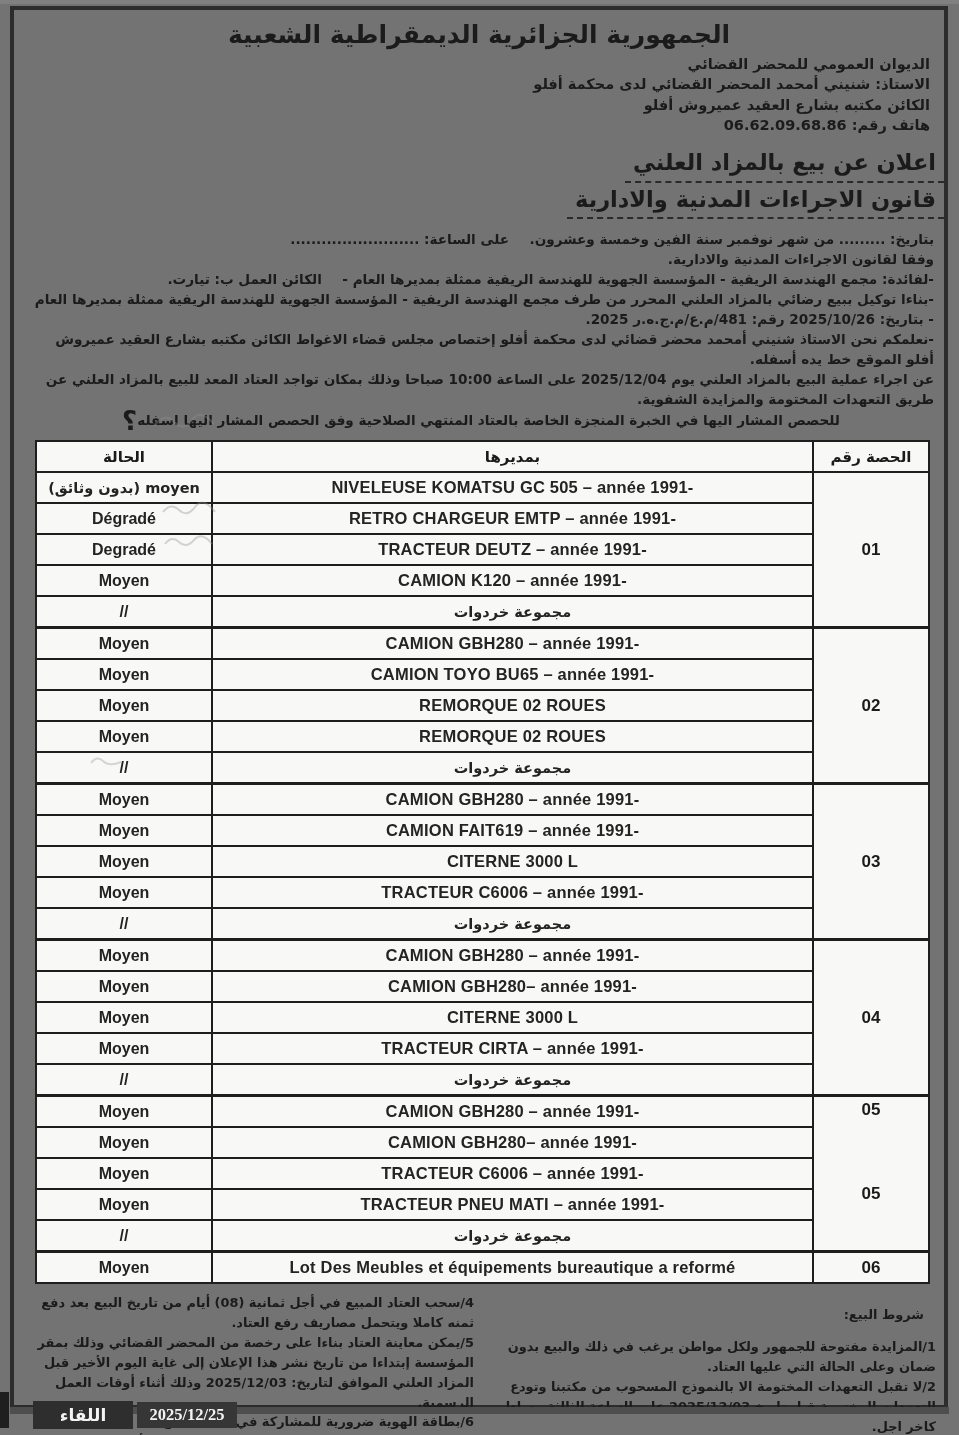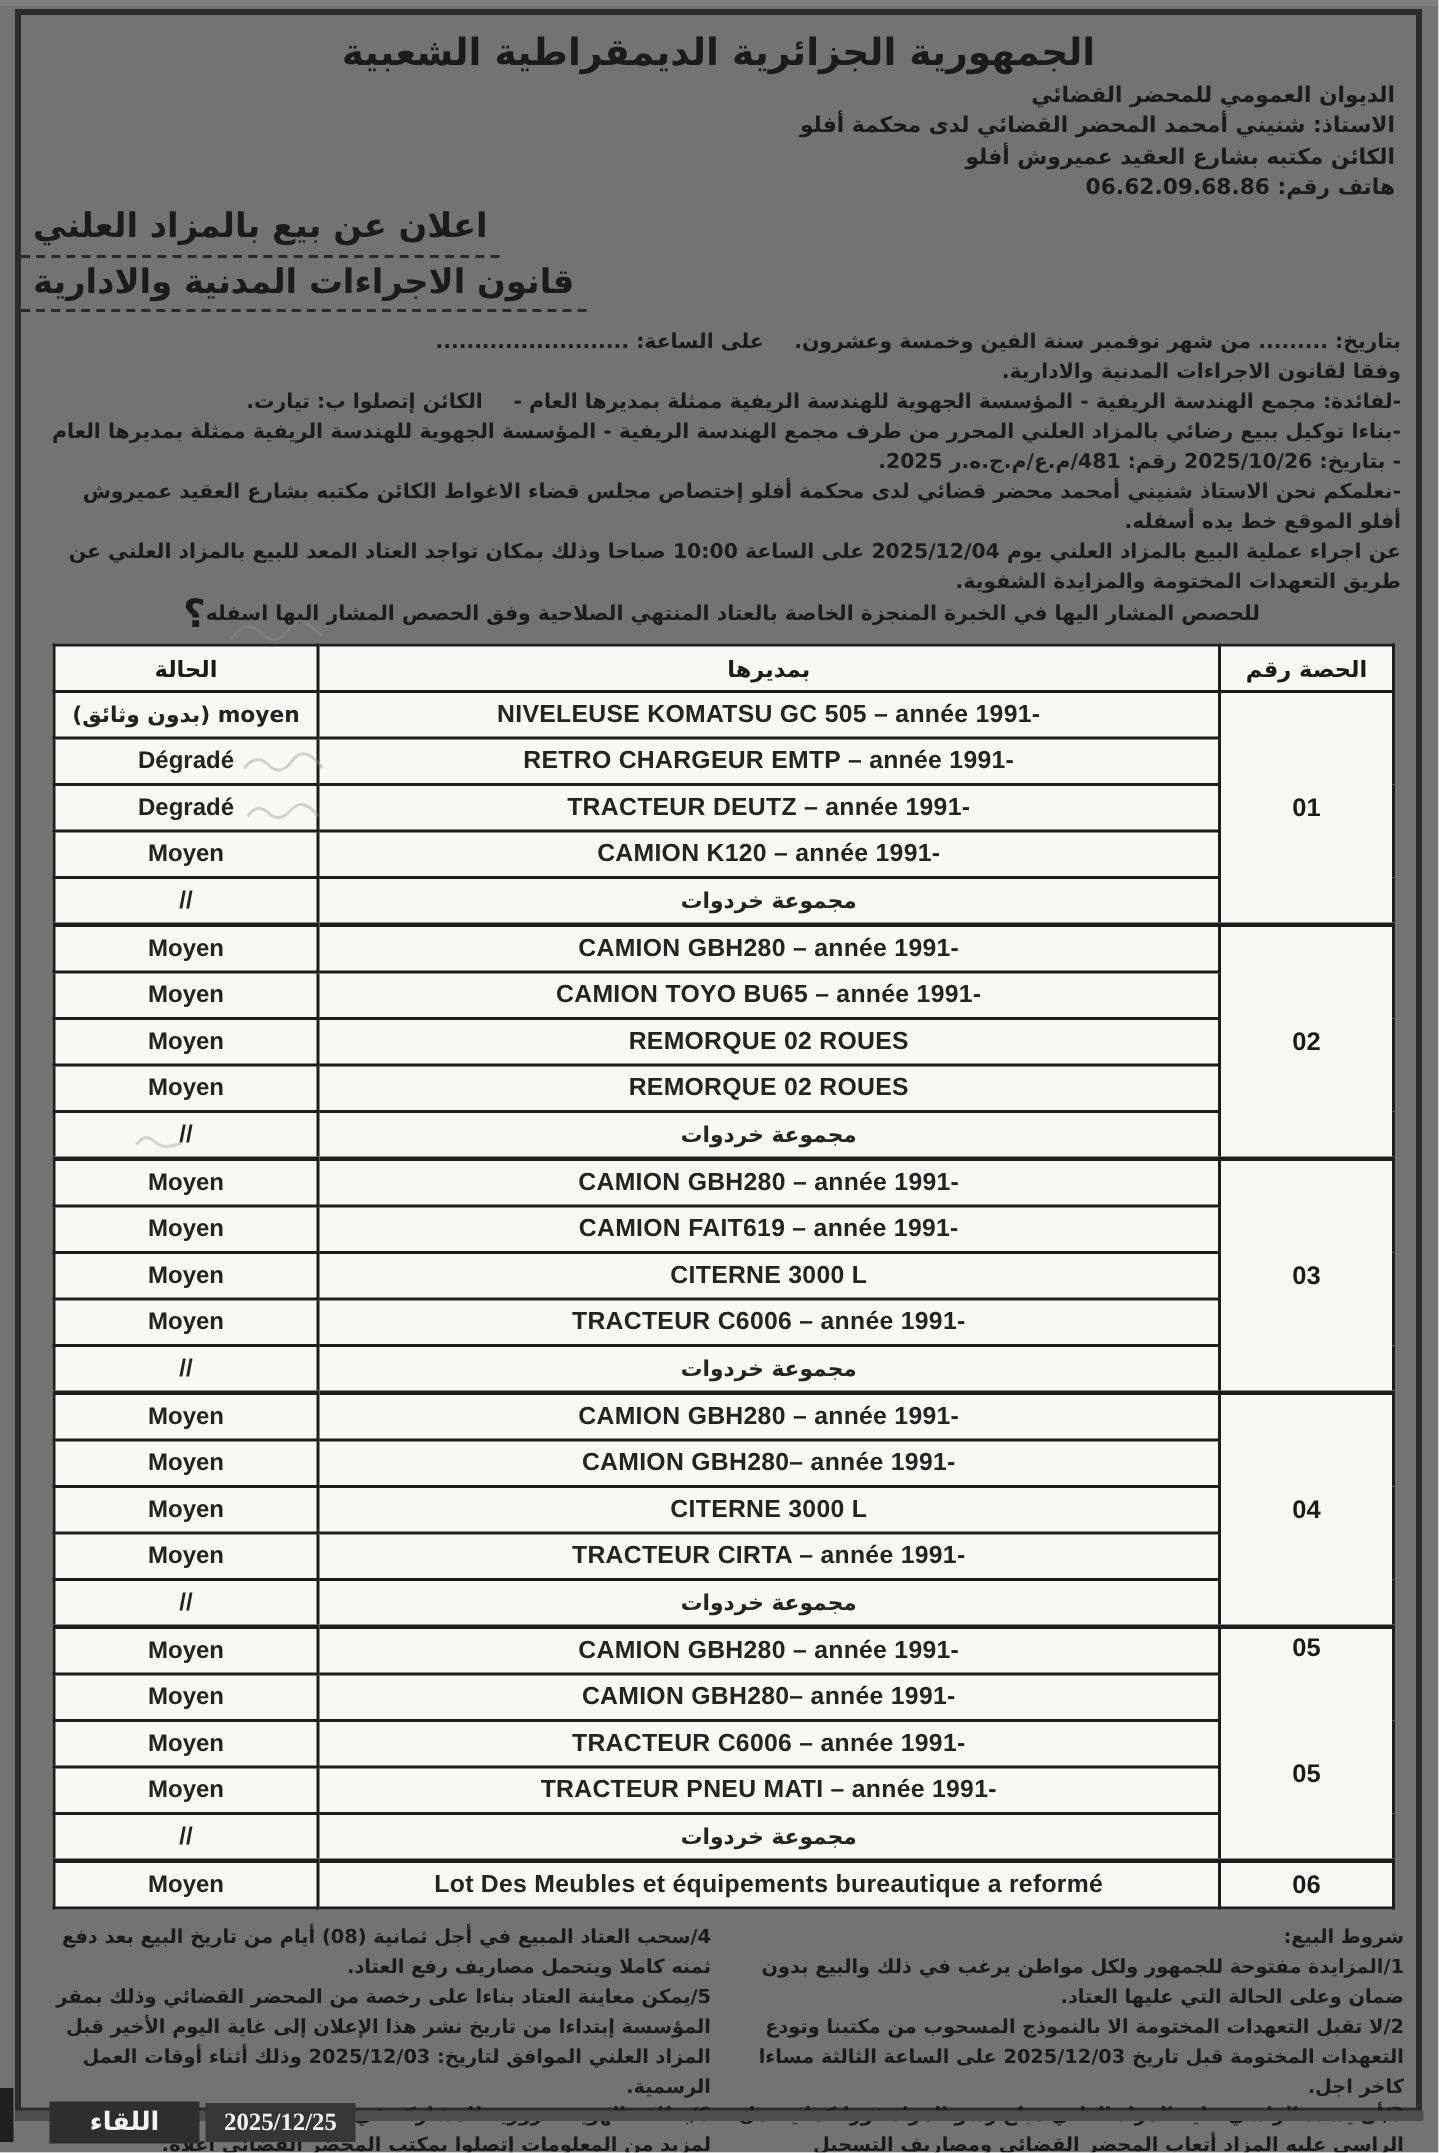--- a/index.html
+++ b/index.html
@@ -22,21 +22,21 @@
 
   .country-title{
     margin:10px 0 0;text-align:center;
     font-size:25px;font-weight:bold;letter-spacing:0;
   }
   .office-block{
     margin-top:5px;padding-right:14px;
     direction:rtl;text-align:right;
     font-size:14.5px;font-weight:bold;line-height:1.4;
   }
-  .announce{text-align:left;font-weight:bold;line-height:1.45;}
+  .announce{margin-top:11px;text-align:right;font-weight:bold;line-height:1.45;}
   .announce .u{
     display:inline-block;font-size:22.5px;
     border-bottom:2.5px dashed #2a2a2a;padding:0 8px 2px;
   }
   .intro{
     margin-top:11px;padding:0 10px 0 14px;
     direction:rtl;text-align:right;
     font-size:13.6px;font-weight:bold;line-height:1.47;
   }
   .closing-line{text-align:center;margin-top:1px;}
@@ -74,21 +74,21 @@
   td.lot-cell .nums.double{justify-content:flex-start;padding-top:6px;gap:64px;}
 
   .conditions{
     margin-top:9px;padding:0 8px 0 4px;
     display:flex;direction:rtl;gap:12px;
     font-size:12.9px;font-weight:bold;line-height:1.54;
   }
   .cond-col{text-align:right;}
   .cond-right{width:450px;}
   .cond-left{flex:1;}
-  .cond-title{margin:0;}
+  .cond-title{margin:12px;}
   .cond-item{margin:0;}
 
   .bottom-line{position:absolute;left:10px;top:1407px;width:939px;height:7px;background:#4e4e4e;}
   .corner-mark{position:absolute;left:0;top:1392px;width:9px;height:36px;background:#1f1f1f;}
   .news-box{
     position:absolute;left:33px;top:1401px;width:100px;height:28px;
     background:#2e2e2e;color:#f3f3f3;
     display:flex;align-items:center;justify-content:center;
     font-size:17px;font-weight:bold;
   }
@@ -119,21 +119,21 @@
     </div>
 
     <div class="announce">
       <div><span class="u">اعلان عن بيع بالمزاد العلني</span></div>
       <div><span class="u">قانون الاجراءات المدنية والادارية</span></div>
     </div>
 
     <div class="intro" id="intro">
         <div class="intro-line">بتاريخ: ......... من شهر نوفمبر سنة الفين وخمسة وعشرون.  على الساعة: .........................</div>
         <div class="intro-line">وفقا لقانون الاجراءات المدنية والادارية.</div>
-        <div class="intro-line">-لفائدة: مجمع الهندسة الريفية - المؤسسة الجهوية للهندسة الريفية ممثلة بمديرها العام -  الكائن إتصلوا ب: تيارت.</div>
+        <div class="intro-line">-لفائدة: مجمع الهندسة الريفية - المؤسسة الجهوية للهندسة الريفية ممثلة بمديرها العام -  الكائن العمل ب: تيارت.</div>
         <div class="intro-line">-بناءا توكيل ببيع رضائي بالمزاد العلني المحرر من طرف مجمع الهندسة الريفية - المؤسسة الجهوية للهندسة الريفية ممثلة بمديرها العام - بتاريخ: 2025/10/26 رقم: 481/م.ع/م.ج.ه.ر 2025.</div>
         <div class="intro-line">-نعلمكم نحن الاستاذ شنيني أمحمد محضر قضائي لدى محكمة أفلو إختصاص مجلس قضاء الاغواط الكائن مكتبه بشارع العقيد عميروش أفلو الموقع خط يده أسفله.</div>
         <div class="intro-line">عن اجراء عملية البيع بالمزاد العلني يوم 2025/12/04 على الساعة 10:00 صباحا وذلك بمكان تواجد العتاد المعد للبيع بالمزاد العلني عن طريق التعهدات المختومة والمزايدة الشفوية.</div>
         <div class="closing-line"><span>للحصص المشار اليها في الخبرة المنجزة الخاصة بالعتاد المنتهي الصلاحية وفق الحصص المشار اليها اسفله</span><span class="qmark">؟</span></div>
       </div>
 
     <table class="lots" dir="ltr">
       <colgroup>
           <col class="c-state">
           <col class="c-desig">

